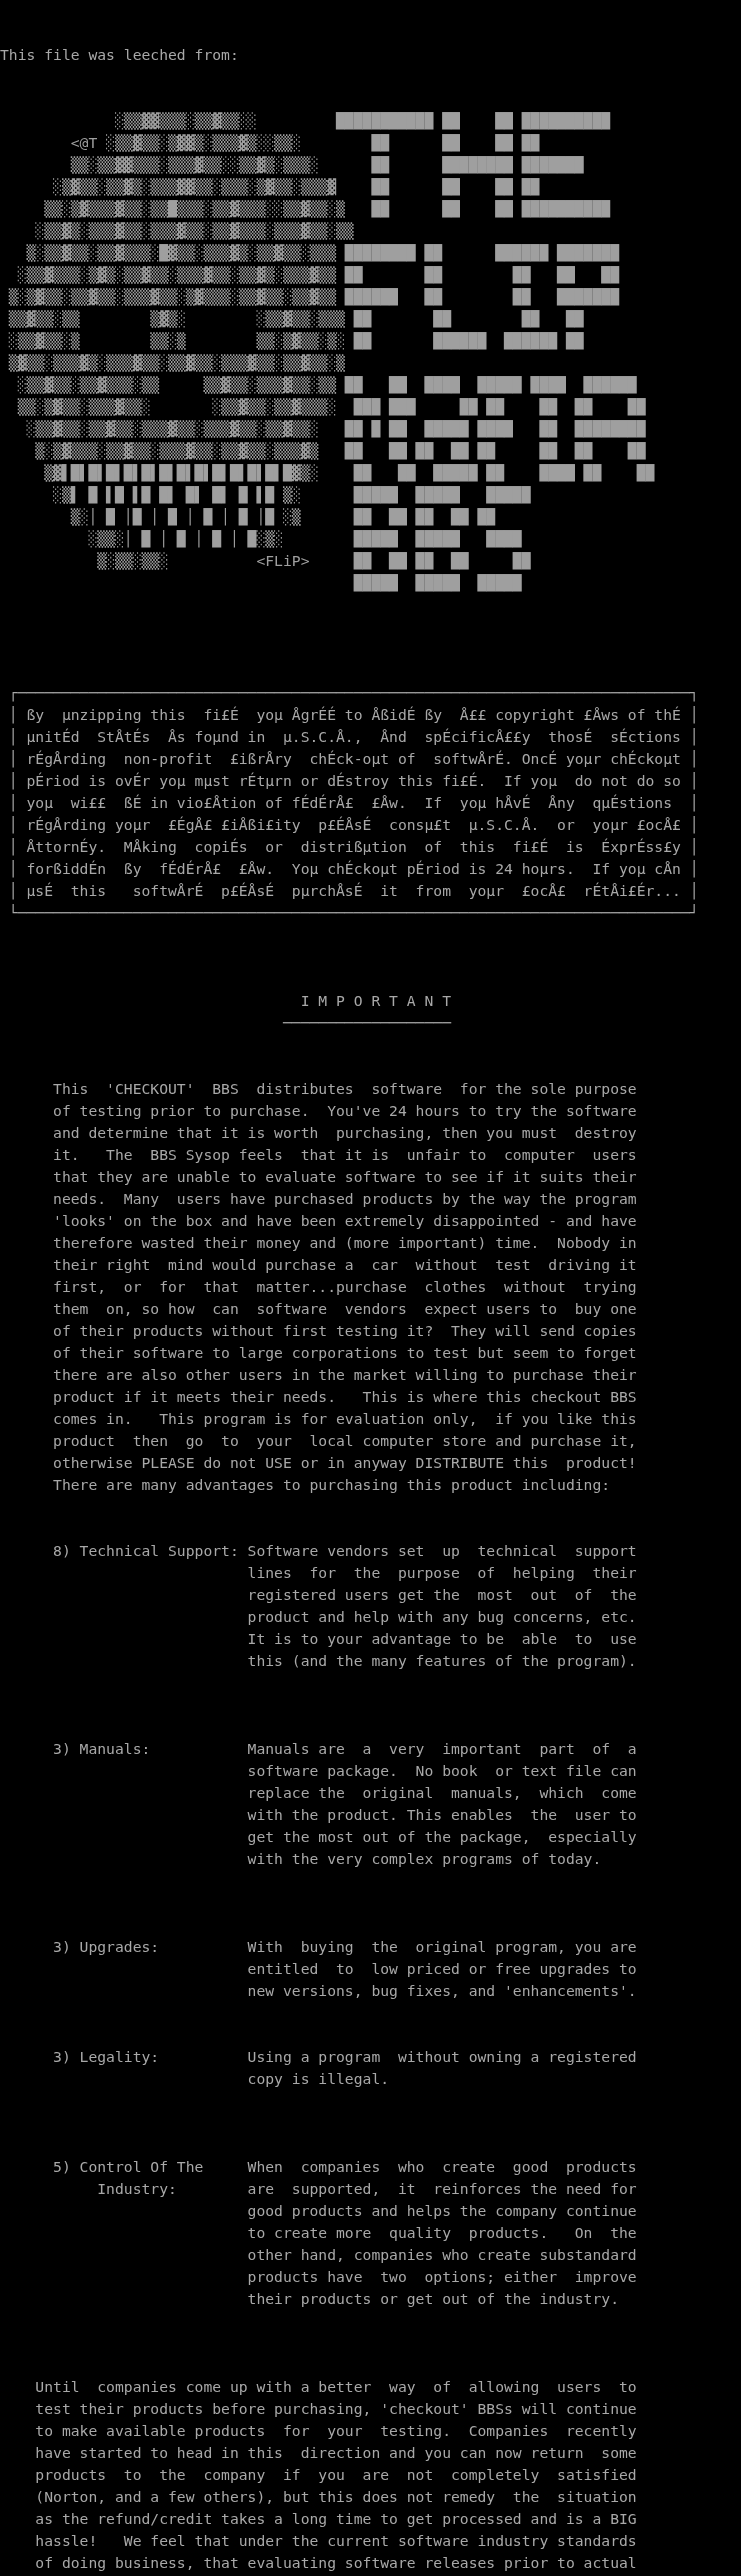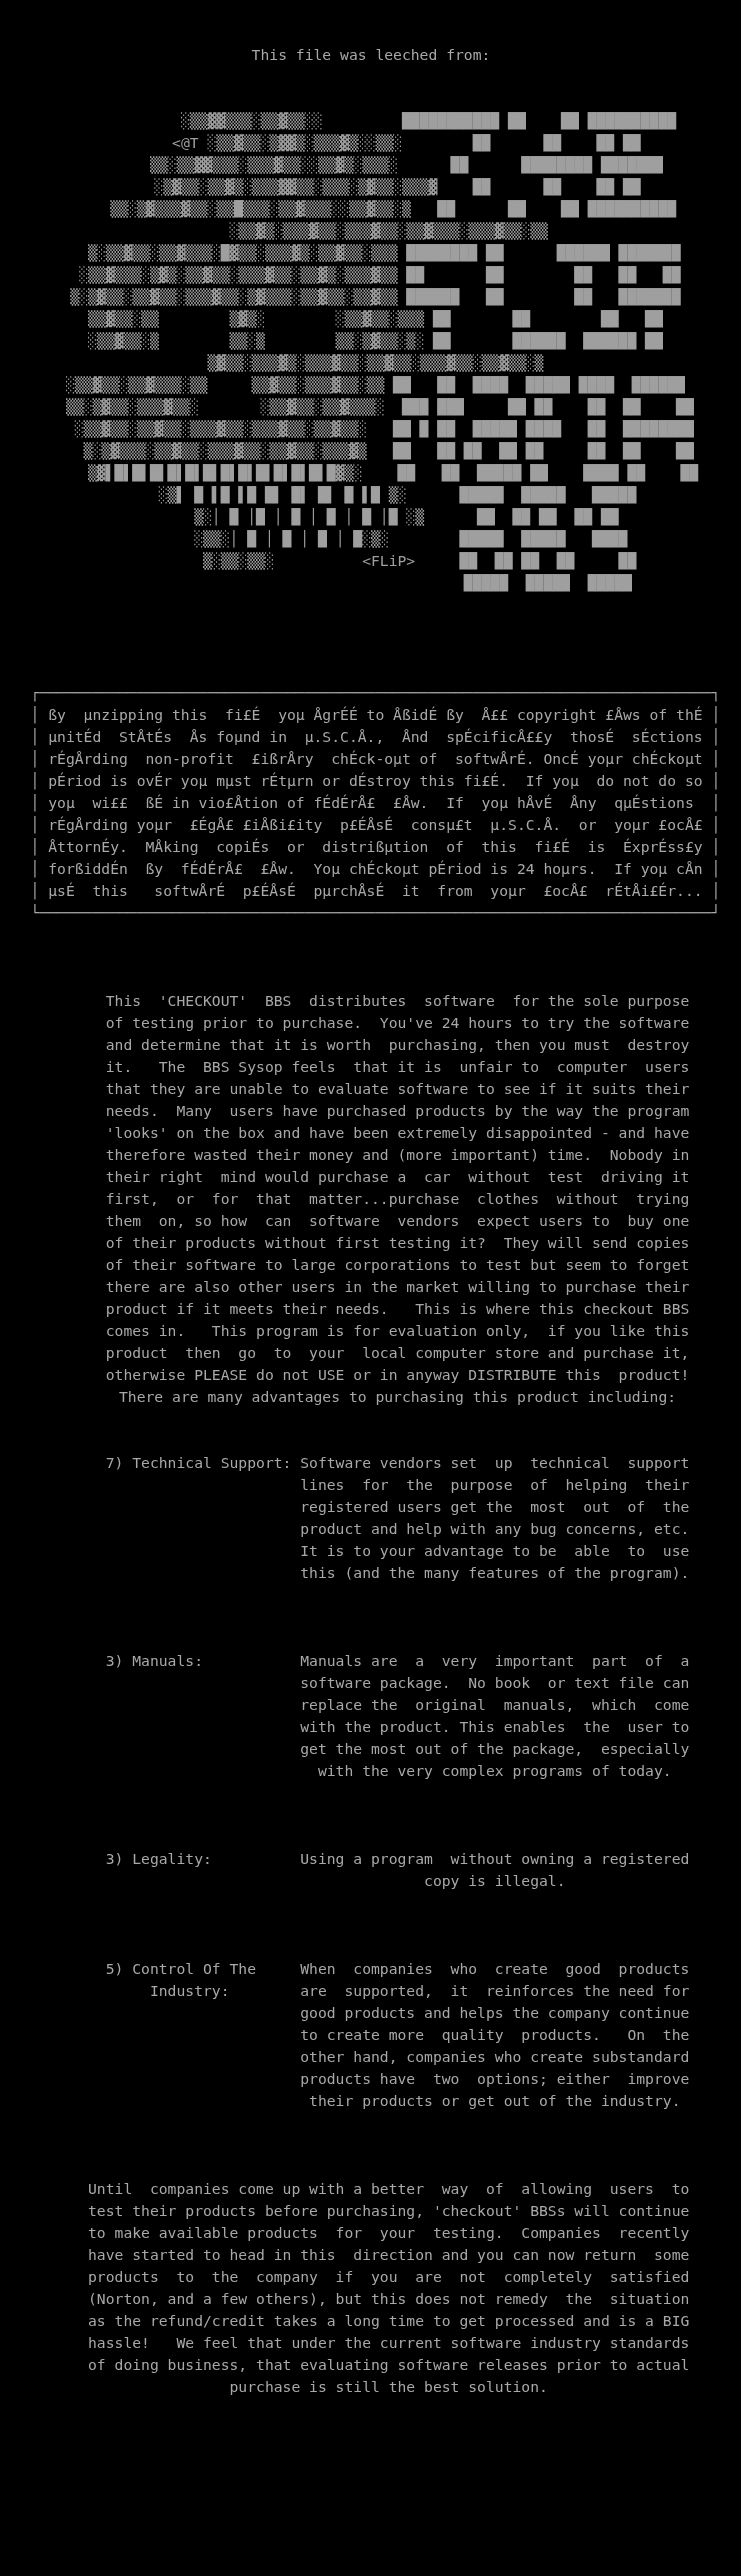--- a/index.html
+++ b/index.html
@@ -4,21 +4,21 @@
 <style>
   html,body{margin:0;padding:0;background:#000;}
   body{width:742px;height:3338px;overflow:hidden;}
   #file{
     font-family:"DejaVu Sans Mono",monospace;
     font-size:14.7px;
     line-height:22px;
     color:#a8a8a8;
     white-space:pre;
   }
-  #file pre{margin:0;font:inherit;white-space:pre;text-align:center;}
+  #file pre{margin:0;font:inherit;white-space:pre;}
   .art{color:#9f9f9f;}
 </style>
 </head>
 <body>
 
 <div id="file">
   <pre>This file was leeched from:
 </pre>
   <pre class="art">             ░▒▒▓▓▒▒▒░▒▒▓▒▒░░         ███████████ ██    ██ ██████████
         &lt;@T ░▒▒▓▒▒░▒▓▓▒░▒▒▒▓▒░░▒▒░        ██      ██    ██ ██
@@ -51,55 +51,61 @@
  │ rÉgÅrding  non-profit  £ißrÅry  chÉck-oµt of  softwÅrÉ. OncÉ yoµr chÉckoµt │
  │ pÉriod is ovÉr yoµ mµst rÉtµrn or dÉstroy this fi£É.  If yoµ  do not do so │
  │ yoµ  wi££  ßÉ in vio£Åtion of fÉdÉrÅ£  £Åw.  If  yoµ hÅvÉ  Åny  qµÉstions  │
  │ rÉgÅrding yoµr  £ÉgÅ£ £iÅßi£ity  p£ÉÅsÉ  consµ£t  µ.S.C.Å.  or  yoµr £ocÅ£ │
  │ ÅttornÉy.  MÅking  copiÉs  or  distrißµtion  of  this  fi£É  is  ÉxprÉss£y │
  │ forßiddÉn  ßy  fÉdÉrÅ£  £Åw.  Yoµ chÉckoµt pÉriod is 24 hoµrs.  If yoµ cÅn │
  │ µsÉ  this   softwÅrÉ  p£ÉÅsÉ  pµrchÅsÉ  it  from  yoµr  £ocÅ£  rÉtÅi£Ér... │
  └────────────────────────────────────────────────────────────────────────────┘
 
 </pre>
+  <pre>                                  I M P O R T A N T
+                                ───────────────────</pre>
   <pre>      This  'CHECKOUT'  BBS  distributes  software  for the sole purpose
       of testing prior to purchase.  You've 24 hours to try the software
       and determine that it is worth  purchasing, then you must  destroy
       it.   The  BBS Sysop feels  that it is  unfair to  computer  users
       that they are unable to evaluate software to see if it suits their
       needs.  Many  users have purchased products by the way the program
       'looks' on the box and have been extremely disappointed - and have
       therefore wasted their money and (more important) time.  Nobody in
       their right  mind would purchase a  car  without  test  driving it
       first,  or  for  that  matter...purchase  clothes  without  trying
       them  on, so how  can  software  vendors  expect users to  buy one
       of their products without first testing it?  They will send copies
       of their software to large corporations to test but seem to forget
       there are also other users in the market willing to purchase their
       product if it meets their needs.   This is where this checkout BBS
       comes in.   This program is for evaluation only,  if you like this
       product  then  go  to  your  local computer store and purchase it,
       otherwise PLEASE do not USE or in anyway DISTRIBUTE this  product!
       There are many advantages to purchasing this product including:
 </pre>
-  <pre>      7) Technical Support: Software vendors set  up  technical  support
+  <pre>      8) Technical Support: Software vendors set  up  technical  support
                             lines  for  the  purpose  of  helping  their
                             registered users get the  most  out  of  the
                             product and help with any bug concerns, etc.
                             It is to your advantage to be  able  to  use
                             this (and the many features of the program).
 
 </pre>
   <pre>      3) Manuals:           Manuals are  a  very  important  part  of  a
                             software package.  No book  or text file can
                             replace the  original  manuals,  which  come
                             with the product. This enables  the  user to
                             get the most out of the package,  especially
                             with the very complex programs of today.
 
+</pre>
+  <pre>      3) Upgrades:          With  buying  the  original program, you are
+                            entitled  to  low priced or free upgrades to
+                            new versions, bug fixes, and 'enhancements'.
 </pre>
   <pre>      3) Legality:          Using a program  without owning a registered
                             copy is illegal.
 
 </pre>
   <pre>      5) Control Of The     When  companies  who  create  good  products
            Industry:        are  supported,  it  reinforces the need for
                             good products and helps the company continue
                             to create more  quality  products.   On  the
                             other hand, companies who create substandard

